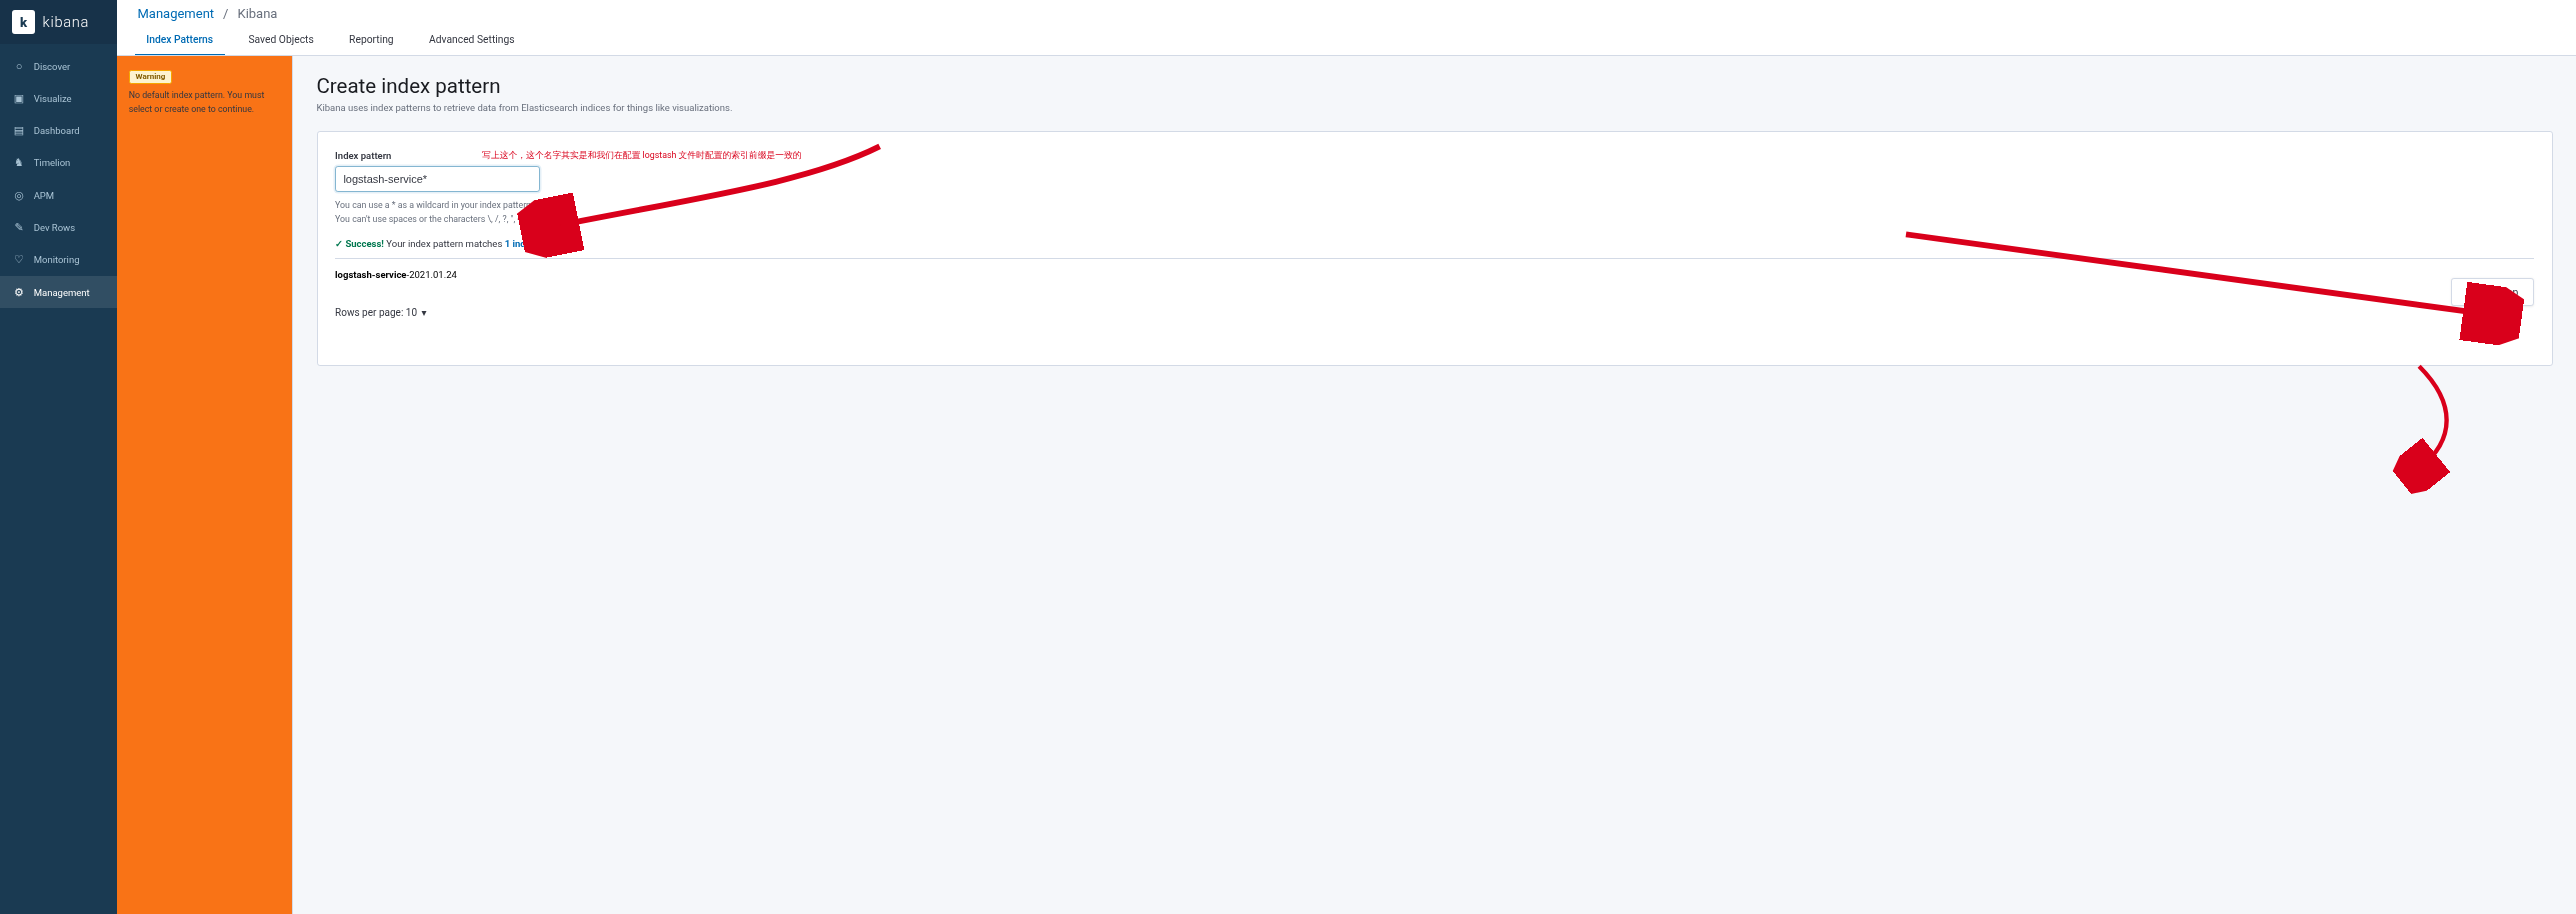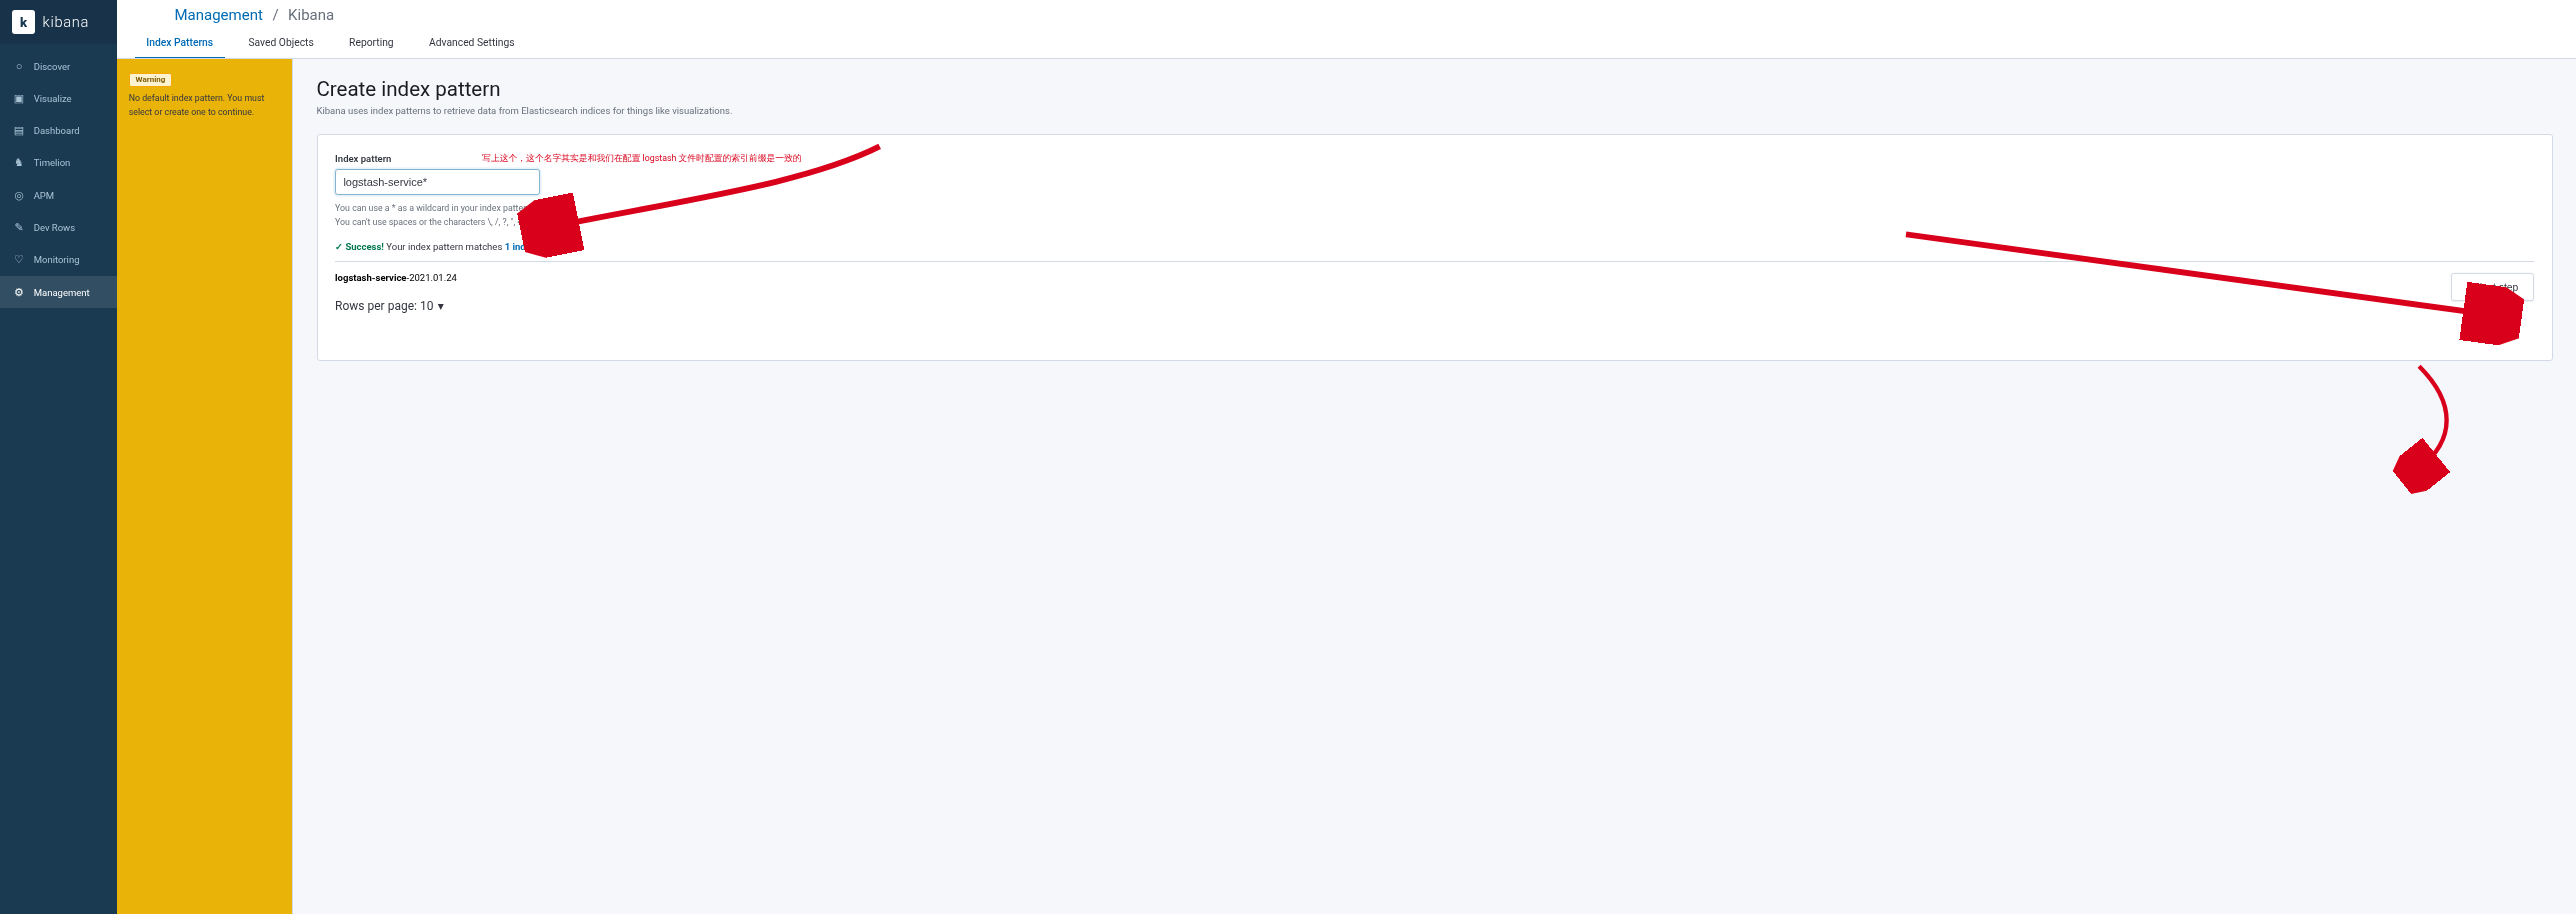--- a/index.html
+++ b/index.html
@@ -77,24 +77,23 @@
       overflow: hidden;
     }
 
     
     .topnav {
       background: #fff;
       border-bottom: 0.7px solid #d3dae6;
       padding: 0 17.6px;
     }
     .breadcrumb {
-      font-size: 15px;
+      font-size: 13px;
       color: #006bb4;
       padding: 5.9px 0 2.9px;
-      margin-left: 37px;
     }
     .breadcrumb span { color: #69707d; margin: 0 2.9px; }
     .topnav-tabs {
       display: flex;
       gap: 12px;
     }
     .topnav-tab {
       padding: 8.8px 11.7px;
       font-size: 10.3px;
       color: #343741;
@@ -114,21 +113,21 @@
       display: flex;
       overflow: auto;
     }
 
     
     .left-panel {
       width: 176px;
       flex-shrink: 0;
       padding: 11.7px;
       border-right: 0.7px solid #d3dae6;
-      background: #eab308;
+      background: #f97316;
     }
     .warning-badge {
       display: inline-block;
       background: #fdf3d0;
       border: 0.7px solid #f5a700;
       color: #815b00;
       font-size: 8px;
       font-weight: 700;
       padding: 1.5px 5.9px;
       border-radius: 2.2px;
@@ -241,22 +240,22 @@
     .index-result {
       margin-top: 8.8px;
       padding: 10.3px 0;
       border-top: 0.7px solid #d3dae6;
       font-size: 9.5px;
     }
     .index-name-bold {
       font-weight: 700;
     }
     .rows-per-page {
-      margin-top: 6px;
-      font-size: 12px;
+      margin-top: 17px;
+      font-size: 10px;
       color: #343741;
       display: flex;
       align-items: center;
       gap: 4.4px;
       cursor: pointer;
     }
     .next-step-btn {
       position: absolute;
       right: 17.6px;
       bottom: 59px;

